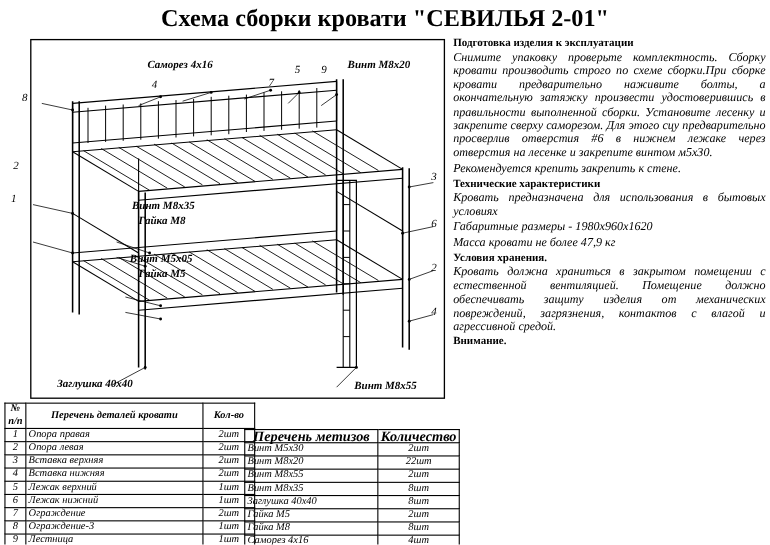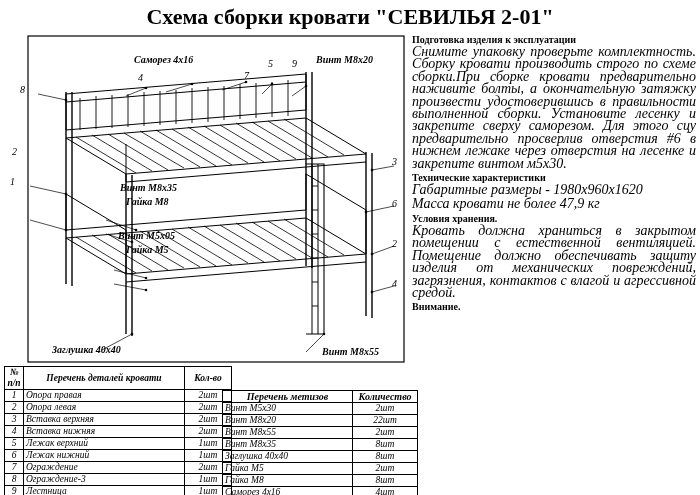--- a/index.html
+++ b/index.html
@@ -50,21 +50,21 @@
   }
   .rightcol h3{
     margin:0 0 1px 0;
     font-size:10px;
     font-weight:bold;
     font-family:"Liberation Serif", serif;
   }
   .rightcol h3.center{}
   .rightcol p{
     margin:0 0 2px 0;
-    font-size:14px;
+    font-size:11px;
     font-style:italic;
     line-height:12.4px;
     text-align:justify;
   }
 
   
   table{
     border-collapse:collapse;
     font-family:"Liberation Serif", serif;
     font-size:9.5px;
@@ -83,21 +83,21 @@
   }
   #parts-table table{width:228px;}
   #parts-table td.n{width:14px;text-align:center;}
   #parts-table td.q{width:42px;text-align:center;}
 
   #hw-table{
     position:absolute;left:222px;top:390px;width:196px;
   }
   #hw-table table{width:196px;}
   #hw-table td.q{width:60px;text-align:center;}
-  #hw-table th.hdr{font-size:10px;}
+  #hw-table th.hdr{font-size:13px;}
 </style>
 </head>
 <body>
 
 <div class="page">
 
   <div class="title">Схема сборки кровати "СЕВИЛЬЯ 2-01"</div>
 
   <div class="drawing">
     <svg width="400" height="330" viewBox="0 0 400 330">
@@ -266,22 +266,24 @@
     <span class="lbl" style="left:120px;top:162px;">Гайка М8</span>
     <span class="lbl" style="left:112px;top:196px;">Винт М5х05</span>
     <span class="lbl" style="left:120px;top:210px;">Гайка М5</span>
     <span class="lbl" style="left:46px;top:310px;">Заглушка 40х40</span>
     <span class="lbl" style="left:316px;top:312px;">Винт М8х55</span>
   </div>
 
   <div class="rightcol">
     <h3>Подготовка изделия к эксплуатации</h3>
     <p>Снимите упаковку проверьте комплектность. Сборку кровати производить строго по схеме сборки.При сборке кровати  предварительно наживите  болты, а окончательную затяжку произвести удостоверившись в правильности выполненной сборки. Установите лесенку и закрепите сверху саморезом. Для этого сцу предварительно просверлив отверстия #6 в нижнем лежаке через отверстия на лесенке и закрепите винтом м5х30.</p>
+    <p>Рекомендуется крепить закрепить к стене.</p>
 
     <h3 class="center">Технические характеристики</h3>
+    <p>Кровать предназначена для использования в бытовых условиях</p>
     <p>Габаритные размеры - 1980х960х1620</p>
     <p>Масса кровати не более 47,9 кг</p>
 
     <h3 class="center">Условия хранения.</h3>
     <p>Кровать должна храниться в закрытом помещении с естественной вентиляцией. Помещение должно обеспечивать защиту изделия от механических повреждений, загрязнения, контактов с влагой и агрессивной средой.</p>
 
     <h3>Внимание.</h3>
   </div>
 
   <div id="parts-table">

